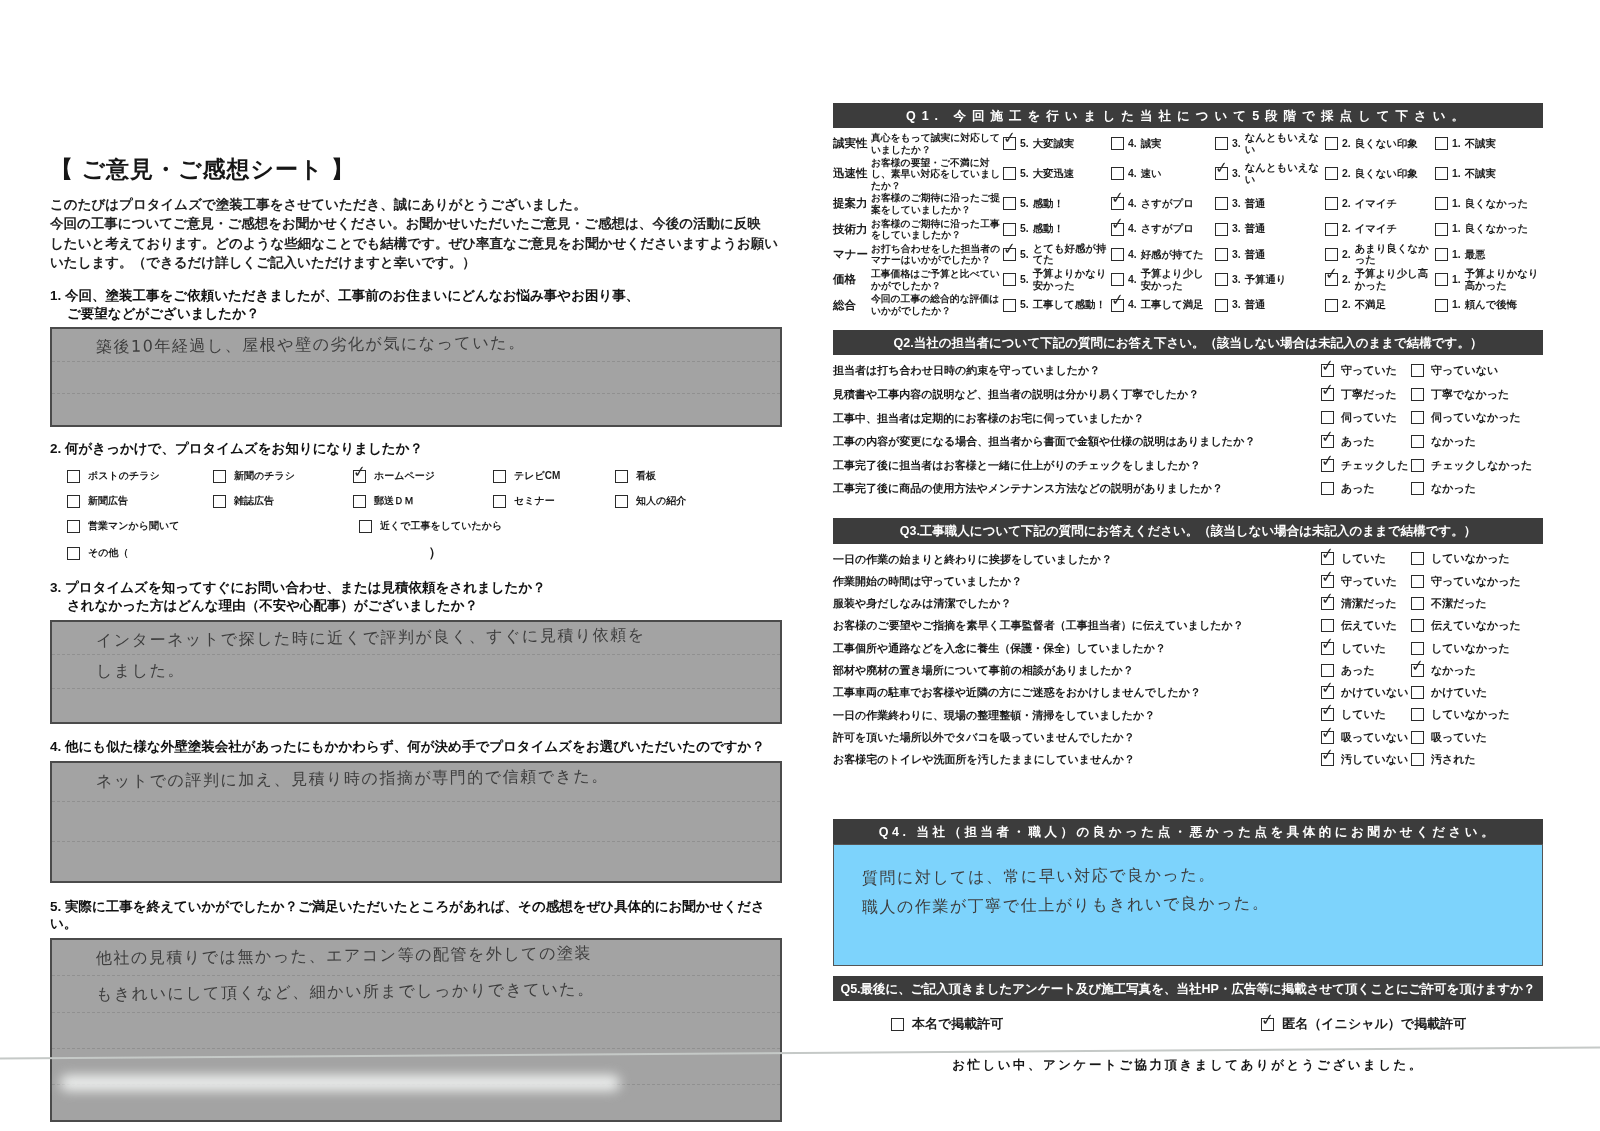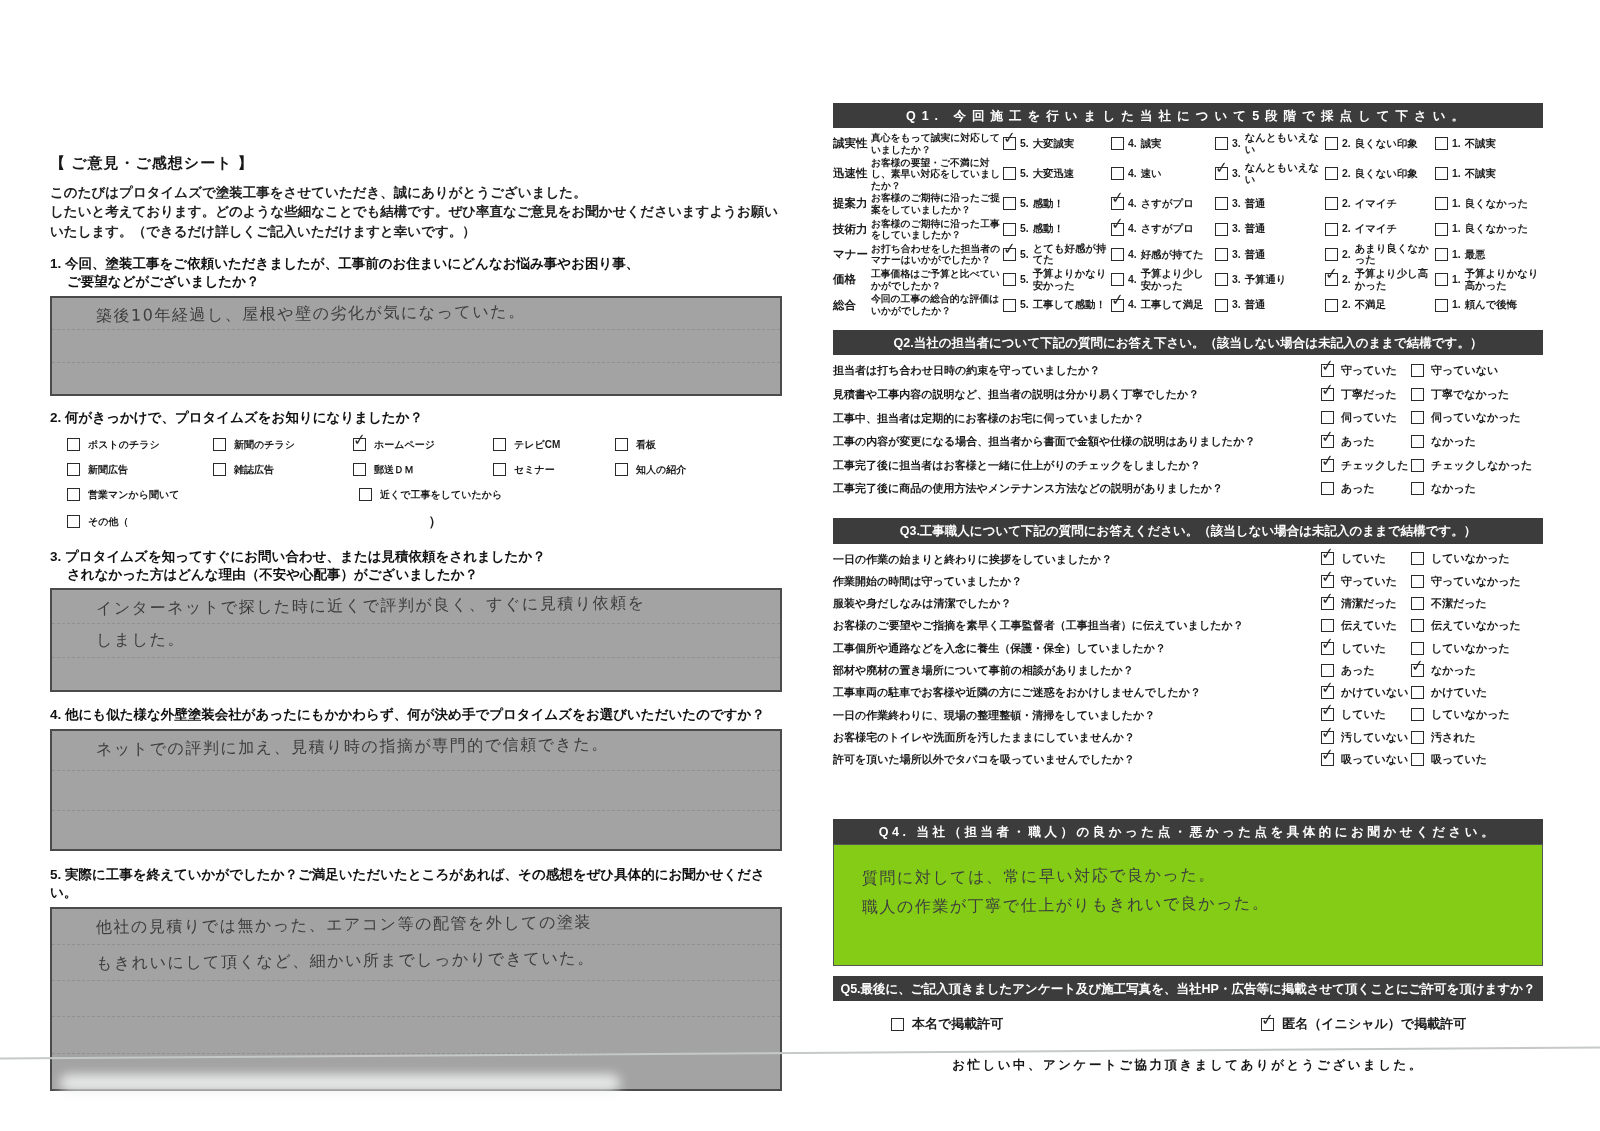--- a/index.html
+++ b/index.html
@@ -9,21 +9,21 @@
     -webkit-font-smoothing:antialiased;
   }
   .scan-top{position:absolute;top:5px;left:0;width:1600px;height:4px;
     background:linear-gradient(90deg,#b4bab7,#8e9693 35%,#9aa09d 70%,#c7cccা0);}
   .scan-bottom{position:absolute;top:1052px;left:-8px;width:1620px;height:2px;background:#c5c9c7;transform:rotate(-0.4deg);}
   .smudge{position:absolute;top:1075px;left:60px;width:560px;height:16px;background:#eceeed;filter:blur(6px);border-radius:8px;}
 
   
   .left-col{position:absolute;left:50px;top:146px;width:732px;}
   .hdr-row{display:flex;justify-content:space-between;align-items:flex-start;}
-  .sheet-title{font-size:15px;font-weight:bold;letter-spacing:1px;color:#161616;padding-top:8px;}
+  .sheet-title{font-size:23px;font-weight:bold;letter-spacing:1px;color:#161616;padding-top:8px;}
   .logo{display:flex;align-items:center;gap:7px;}
   .logo-text{font-family:"Liberation Serif","DejaVu Serif",serif;font-size:27px;color:#4e4a49;letter-spacing:1px;}
   .intro{margin-top:10px;font-size:13.5px;font-weight:600;line-height:1.44;color:#222;}
   .qlabel{font-size:13.5px;font-weight:bold;line-height:1.32;color:#111;}
   .indent{padding-left:17px;}
   .blk{margin-top:12px;}
   .ansbox{border:2px solid #4b4b4b;margin-top:5px;display:flex;flex-direction:column;background:#a3a3a3;}
   .h96{height:96px;} .h100{height:100px;} .h118{height:118px;} .h180{height:180px;}
   .ansrow{flex:1;border-bottom:1.5px dashed #909090;position:relative;padding:2px 12px;overflow:visible;}
   .ansrow:last-child{border-bottom:none;}
@@ -49,39 +49,40 @@
   .q1opt{display:flex;align-items:center;gap:4px;font-size:10.4px;font-weight:bold;line-height:1.1;flex:none;padding-right:3px;box-sizing:border-box;}
   .q1opt:nth-child(3){width:108px;} .q1opt:nth-child(4){width:104px;} .q1opt:nth-child(5){width:110px;}
   .q1opt:nth-child(6){width:110px;} .q1opt:nth-child(7){width:108px;}
   .onum{flex:none;}
   .qarow{display:flex;align-items:center;font-size:11px;font-weight:bold;}
   .q2t .qarow{min-height:23.6px;} .q3t .qarow{min-height:22.3px;}
   .qaq{width:484px;flex:none;padding-right:4px;line-height:1.15;}
   .qaopt{display:flex;align-items:center;gap:7px;flex:none;}
   .qaopt.o1{width:90px;} .qaopt.o2{flex:1;}
   .q2t{margin-top:4px;} .q3t{margin-top:4px;}
-  .q4box{border:1.5px solid #555;height:122px;padding:12px 16px;box-sizing:border-box;background:#84cc16;}
+  .q4box{border:1.5px solid #555;height:122px;padding:12px 16px;box-sizing:border-box;background:#7dd3fc;}
   .q4box .hand{padding-left:12px;display:block;margin-top:4px;}
   .q5opts{display:flex;align-items:center;margin-top:14px;padding-left:58px;font-size:13px;font-weight:bold;}
   .q5opt{display:flex;align-items:center;gap:8px;}
   .q5opt.second{margin-left:258px;}
   .thanks{text-align:center;font-size:12.5px;font-weight:bold;letter-spacing:2.5px;margin-top:24px;color:#161616;}
 </style>
 </head>
 <body>
 
 <div class="scan-top"></div>
 
 <div class="left-col">
   <div class="hdr-row">
     <div class="sheet-title">【 ご意見・ご感想シート 】</div>
   </div>
 
   <div class="intro">
     <div>このたびはプロタイムズで塗装工事をさせていただき、誠にありがとうございました。</div>
+    <div>今回の工事についてご意見・ご感想をお聞かせください。お聞かせいただいたご意見・ご感想は、今後の活動に反映</div>
     <div>したいと考えております。どのような些細なことでも結構です。ぜひ率直なご意見をお聞かせくださいますようお願い</div>
     <div>いたします。（できるだけ詳しくご記入いただけますと幸いです。）</div>
   </div>
 
   <div class="blk" style="margin-top:14px;">
     <div class="qlabel">
       <div>1. 今回、塗装工事をご依頼いただきましたが、工事前のお住まいにどんなお悩み事やお困り事、</div>
       <div class="indent">ご要望などがございましたか？</div>
     </div>
     <div class="ansbox h96">
@@ -582,40 +583,40 @@
           <span class="cb checked"></span>
           <span class="qalabel">していた</span>
         </div>
     <div class="qaopt o2">
           <span class="cb"></span>
           <span class="qalabel">していなかった</span>
         </div>
   </div>
 
   <div class="qarow">
+    <div class="qaq">許可を頂いた場所以外でタバコを吸っていませんでしたか？</div>
+    <div class="qaopt o1">
+          <span class="cb checked"></span>
+          <span class="qalabel">吸っていない</span>
+        </div>
+    <div class="qaopt o2">
+          <span class="cb"></span>
+          <span class="qalabel">吸っていた</span>
+        </div>
+  </div>
+
+  <div class="qarow">
     <div class="qaq">お客様宅のトイレや洗面所を汚したままにしていませんか？</div>
     <div class="qaopt o1">
           <span class="cb checked"></span>
           <span class="qalabel">汚していない</span>
         </div>
     <div class="qaopt o2">
           <span class="cb"></span>
           <span class="qalabel">汚された</span>
-        </div>
-  </div>
-
-  <div class="qarow">
-    <div class="qaq">許可を頂いた場所以外でタバコを吸っていませんでしたか？</div>
-    <div class="qaopt o1">
-          <span class="cb checked"></span>
-          <span class="qalabel">吸っていない</span>
-        </div>
-    <div class="qaopt o2">
-          <span class="cb"></span>
-          <span class="qalabel">吸っていた</span>
         </div>
   </div>
 </div>
 
   <div class="secbar sp2 mt-q4">Q4. 当社（担当者・職人）の良かった点・悪かった点を具体的にお聞かせください。</div>
   <div class="q4box">
     <span class="hand">質問に対しては、常に早い対応で良かった。</span>
     <span class="hand">職人の作業が丁寧で仕上がりもきれいで良かった。</span>
   </div>
 

